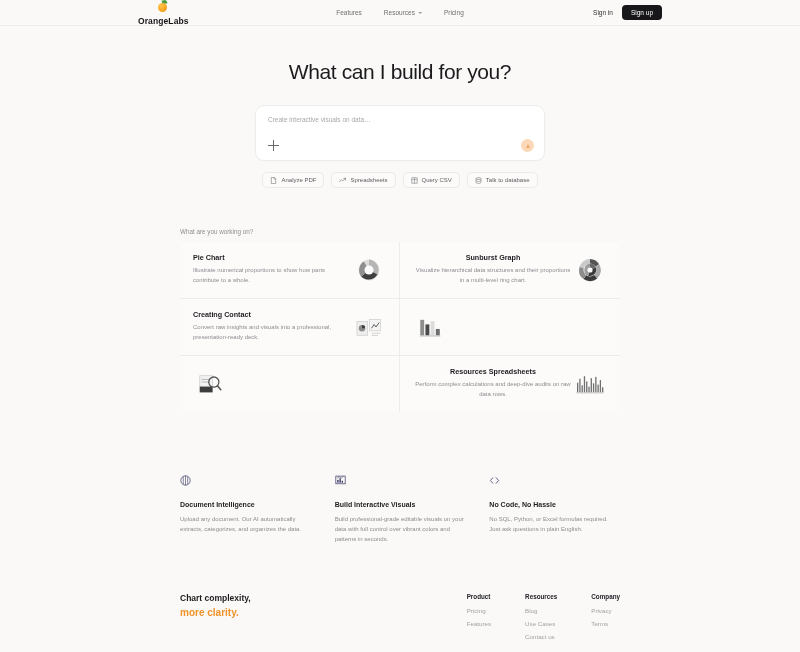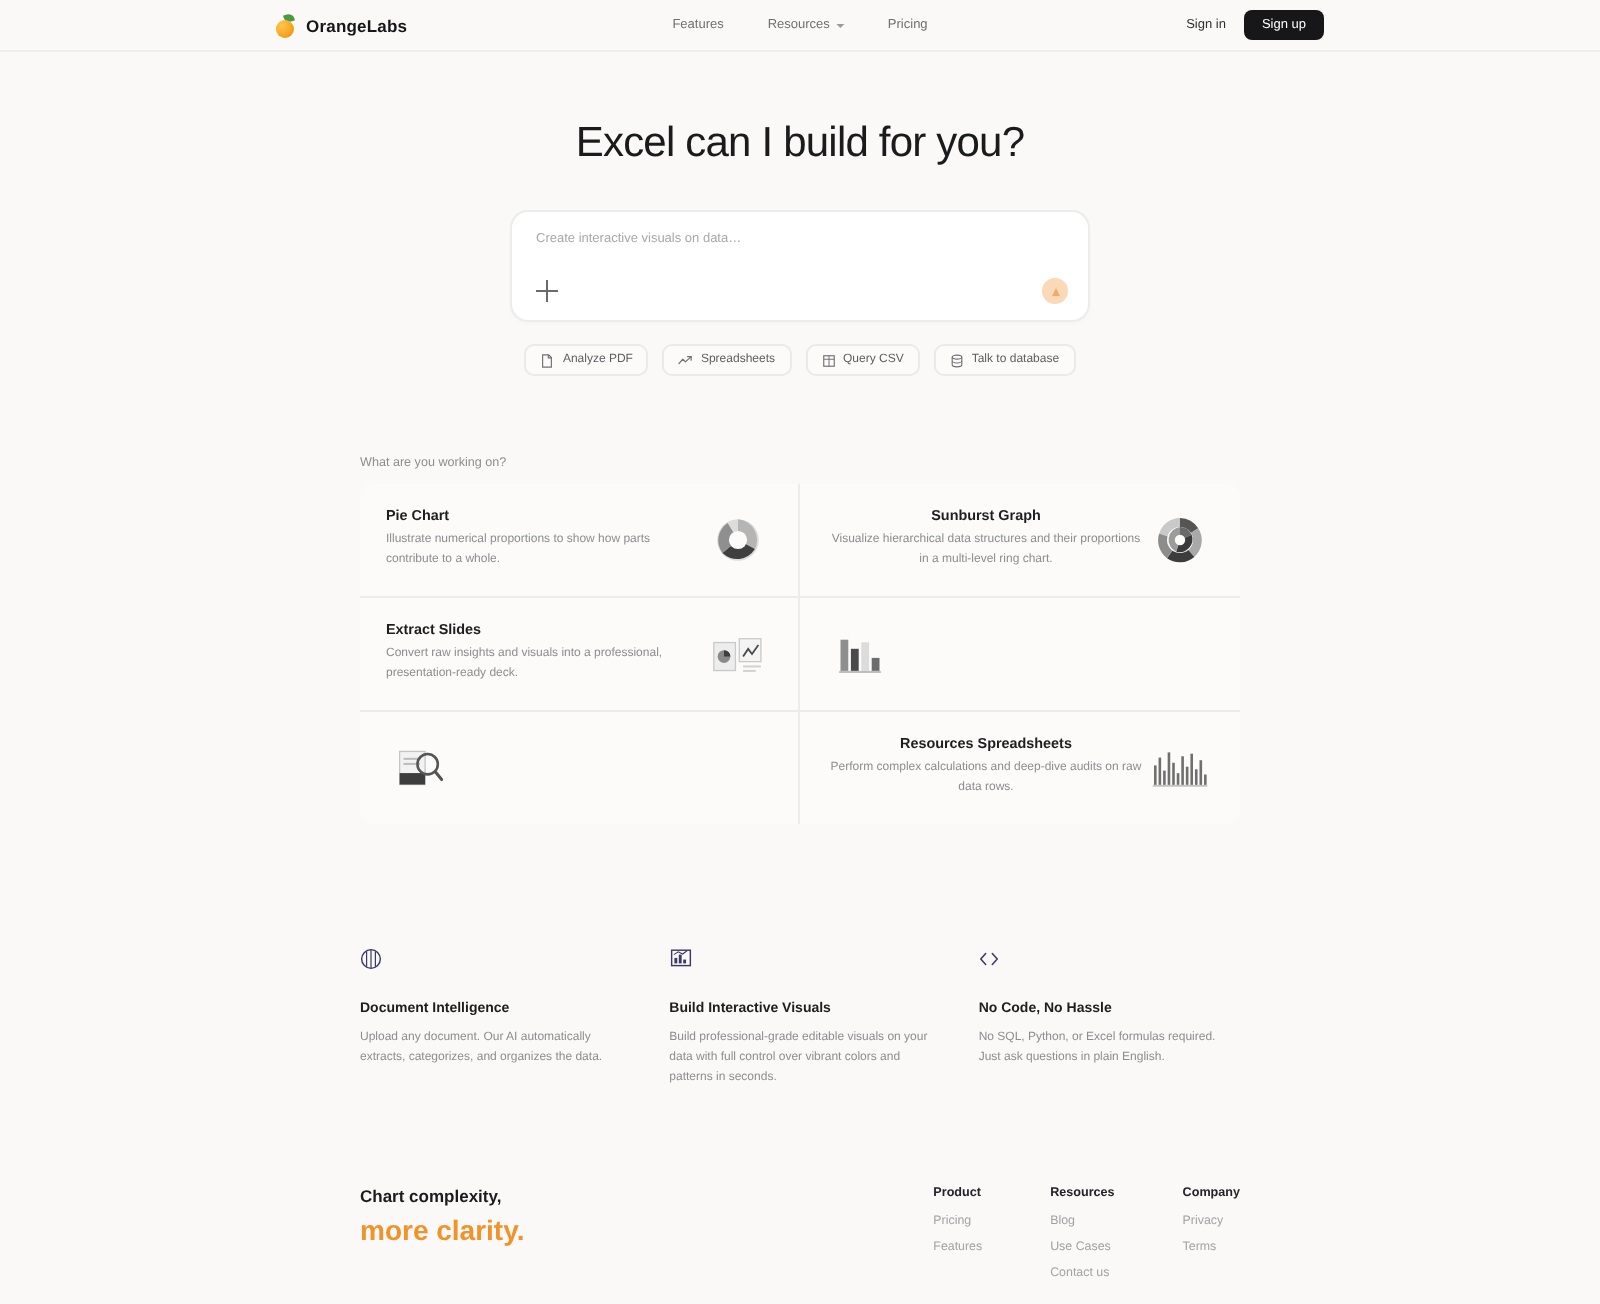--- a/index.html
+++ b/index.html
@@ -14,21 +14,21 @@
   
   .header {
     height: 26px;
     border-bottom: 1px solid #ededea;
     display: flex;
     align-items: center;
     padding: 0 138px;
     background: #faf9f7;
     position: relative;
   }
-  .brand { display: flex; align-items: center; gap: 4px; }
+  .brand { display: flex; align-items: center; gap: 4px; flex-direction: column; }
   .orange-icon { position: relative; width: 11px; height: 12px; }
   .orange-icon .fruit {
     position: absolute; left: 0; bottom: 0;
     width: 9px; height: 9px; border-radius: 50%;
     background: radial-gradient(circle at 32% 30%, #ffc44d 0%, #f7a823 55%, #e28c0c 100%);
   }
   .orange-icon .leaf {
     position: absolute; left: 4px; top: 0;
     width: 5px; height: 4px;
     background: #4a9b3f;
@@ -135,21 +135,21 @@
     display: grid; grid-template-columns: 1fr 1fr 1fr; gap: 24px;
   }
   .feature-icon { margin-bottom: 11px; color: #3a3a64; }
   .feature-title { font-size: 7px; font-weight: bold; color: #1e1e21; margin-bottom: 6px; }
   .feature-desc { font-size: 6px; line-height: 1.7; color: #8d8d91; }
 
   
   .footer { width: 440px; margin: 48px auto 0; display: flex; }
   .tagline { flex: 1; }
   .tagline-line1 { font-size: 8.5px; font-weight: bold; color: #1c1c1f; margin-bottom: 4px; }
-  .tagline-line2 { font-size: 14px; font-weight: bold; color: #f0932b; }
+  .tagline-line2 { font-size: 10px; font-weight: bold; color: #f0932b; }
   .foot-cols { display: flex; gap: 34px; }
   .foot-col-title { font-size: 6.3px; font-weight: bold; color: #23232a; margin-bottom: 7px; }
   .foot-link { font-size: 6.2px; color: #a2a2a6; margin-bottom: 6px; cursor: pointer; white-space: nowrap; }
 </style>
 </head>
 <body>
 
 <div class="header">
   <div class="brand">
     <span class="orange-icon">
@@ -172,21 +172,21 @@
     </div>
   </div>
 
   <div class="header-right">
     <span class="signin">Sign in</span>
     <button class="signup">Sign up</button>
   </div>
 </div>
 
 <div class="hero">
-  <h1 class="hero-title">Excel can I build for you?</h1>
+  <h1 class="hero-title">What can I build for you?</h1>
 
   <div class="prompt-wrap">
     <div class="prompt-box">
       <div class="prompt-placeholder">Create interactive visuals on data…</div>
       <div class="prompt-bottom">
         <span class="plus-btn"></span>
         <span class="send-btn">
           <span class="arrow"></span>
         </span>
       </div>
@@ -264,21 +264,21 @@
             <path d="M0 0 L9 -4 A10 10 0 0 1 -3 9 Z" fill="#3a3a3a"></path>
             <path d="M0 0 L-3 9 A10 10 0 0 1 0 -10 Z" fill="#9c9c9c"></path>
             <circle r="4" fill="#fcfbfa"></circle>
           </g>
         </svg>
       </div>
     </div>
 
     <div class="card">
       <div class="card-text">
-        <div class="card-title">Extract Slides</div>
+        <div class="card-title">Creating Contact</div>
         <div class="card-desc">Convert raw insights and visuals into a professional, presentation-ready deck.</div>
       </div>
       <div class="card-icon">
         <svg width="28" height="26" viewBox="0 0 44 40">
           <rect x="3" y="11" width="17" height="22" fill="#ededed" stroke="#c9c9c9" stroke-width="1"></rect>
           <circle cx="11" cy="22" r="5" fill="#8a8a8a"></circle>
           <path d="M11 22 L11 17 A5 5 0 0 1 16 22 Z" fill="#3d3d3d"></path>
           <rect x="23" y="8" width="17" height="18" fill="#f4f4f4" stroke="#c9c9c9" stroke-width="1"></rect>
           <path d="M26 22l4-6 3 4 5-7" fill="none" stroke="#4a4a4a" stroke-width="1.4"></path>
           <rect x="26" y="29" width="14" height="1.6" fill="#d2d2d2"></rect>

